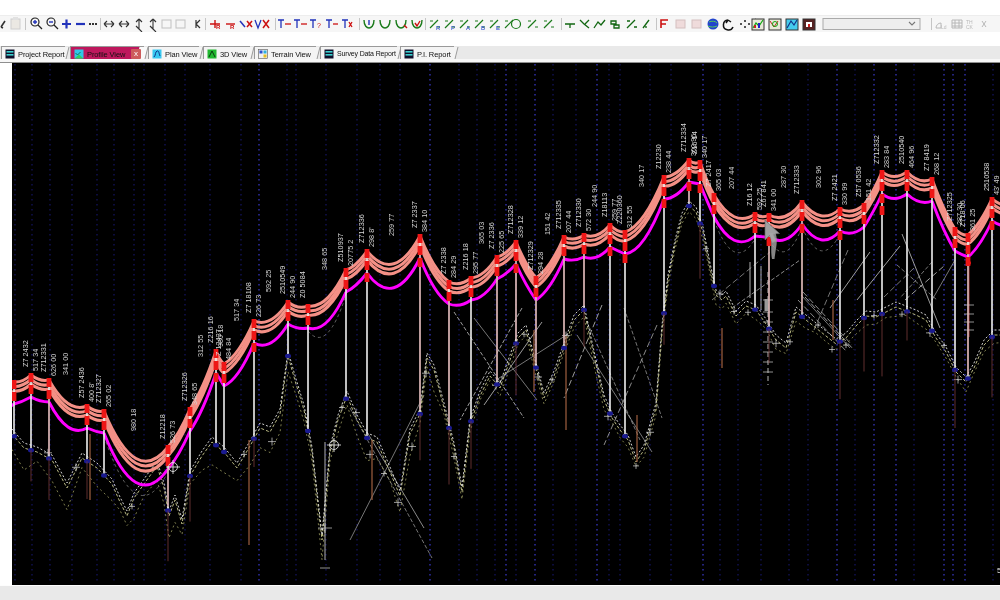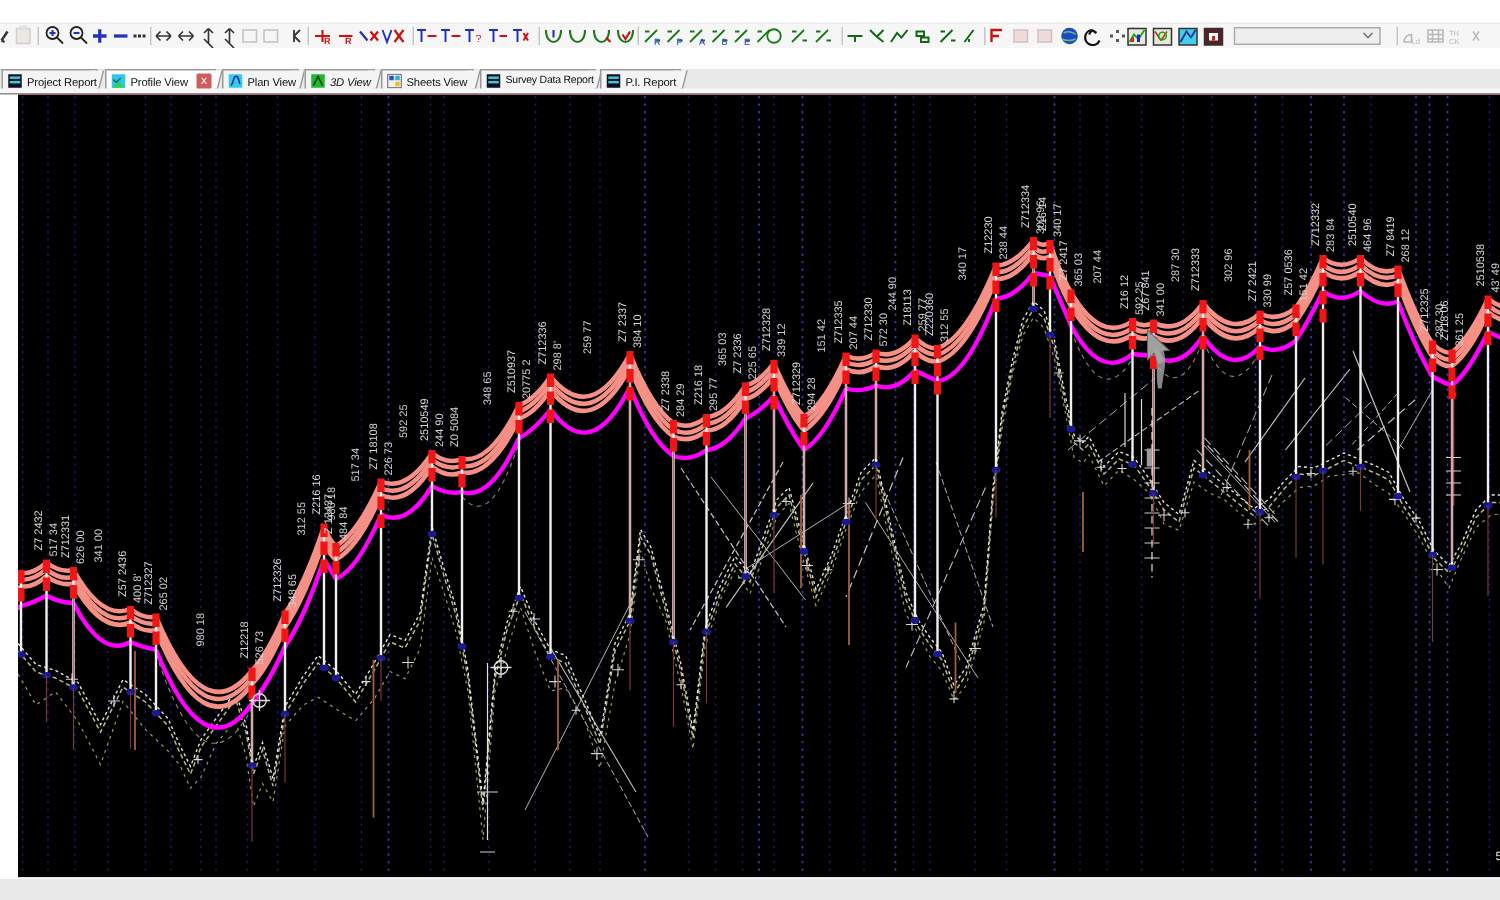--- a/index.html
+++ b/index.html
@@ -10,21 +10,21 @@
 #toolbar{position:absolute;left:0;top:15px;width:1000px;height:16px;background:#f6f6f6;border-top:1px solid #ededed;}
 #toolbar svg{position:absolute;left:0;top:0;}
 #row2{position:absolute;left:0;top:31px;width:1000px;height:15px;background:#fbfbfb;}
 #findbox{position:absolute;left:0;top:1px;width:77px;height:13px;border:1px solid #9a9a9a;background:#fdfdfd;font-size:8px;color:#555;}
 #findbox .t{position:absolute;left:1px;top:1px;}
 #tabbar{position:absolute;left:0;top:46px;width:1000px;height:17px;background:#e9e9e9;}
 .tab{position:absolute;top:0;height:12px;background:#f4f4f4;border:1px solid #9a9a9a;border-bottom:none;font-size:7.5px;letter-spacing:-0.1px;color:#111;white-space:nowrap;}
 .tab .slant{position:absolute;right:-4px;top:0;width:8px;height:12px;background:#f4f4f4;border-right:1px solid #9a9a9a;transform:skewX(-14deg);}
 .tab .ic{position:absolute;left:3px;top:1.5px;width:10px;height:10px;}
 .tab .tx{position:absolute;left:16px;top:2.5px;}
-.tab.active{background:#ffffff;}
+.tab.active{background:#be185d;}
 .tab.active .slant{background:#fafafa;}
 .xbtn{position:absolute;top:1.5px;width:10px;height:10px;background:#cd5c5c;color:#fff;font-size:8px;text-align:center;line-height:10px;border-radius:1px;}
 #canvaswrap{position:absolute;left:12px;top:63px;width:988px;height:522px;background:#ec4899;}
 #hscroll{position:absolute;left:0;top:585px;width:1000px;height:15px;background:#e9e9e9;border-top:1px solid #fdfdfd;}
 </style>
 </head>
 <body>
 <div id="app">
   <div id="toolbar">
   <svg width="1000" height="16">
@@ -204,37 +204,37 @@
       <div class="xbtn" style="left:60px;">x</div>
     </div>
     <div class="tab" style="left:148px;width:49px;">
       <div class="slant"></div>
       <svg class="ic" viewBox="0 0 10 10">
           <rect x="0.5" y="0.5" width="9" height="9" fill="#38c8f0"></rect>
           <path d="M2 8 C4 6 3 3 5 2 C7 1 7 5 8 7" stroke="#103088" stroke-width="1" fill="none"></path>
         </svg>
       <span class="tx">Plan View</span>
     </div>
-    <div class="tab" style="left:203px;width:45px;font-style:italic;">
+    <div class="tab" style="left:203px;width:45px;">
       <div class="slant"></div>
       <svg class="ic" viewBox="0 0 10 10">
           <rect x="0.5" y="0.5" width="9" height="9" fill="#20b830"></rect>
           <path d="M2 8 L5 2 L8 8" stroke="#0a3a10" stroke-width="1" fill="none"></path>
         </svg>
       <span class="tx">3D View</span>
     </div>
     <div class="tab" style="left:254px;width:60px;">
       <div class="slant"></div>
       <svg class="ic" viewBox="0 0 10 10">
           <rect x="0.5" y="0.5" width="9" height="9" fill="#f0f0f0" stroke="#555" stroke-width="0.6"></rect>
           <rect x="1.5" y="1.5" width="3" height="3" fill="#2a50d0"></rect>
           <rect x="5.5" y="5.5" width="3" height="3" fill="#e8c020"></rect>
           <rect x="5.5" y="1.5" width="3" height="3" fill="#30b0e0"></rect>
         </svg>
-      <span class="tx">Sheets View</span>
+      <span class="tx">Terrain View</span>
     </div>
     <div class="tab" style="left:320px;width:75px;">
       <div class="slant"></div>
       <svg class="ic" viewBox="0 0 10 10">
           <rect x="0.5" y="0.5" width="9" height="9" fill="#10102a"></rect>
           <rect x="1.5" y="2" width="7" height="1.6" fill="#3bd0d0"></rect>
           <rect x="1.5" y="5" width="7" height="1.6" fill="#3bd0d0"></rect>
         </svg>
       <span class="tx" style="font-size:7px;letter-spacing:-0.15px;">Survey Data Report</span>
     </div>

